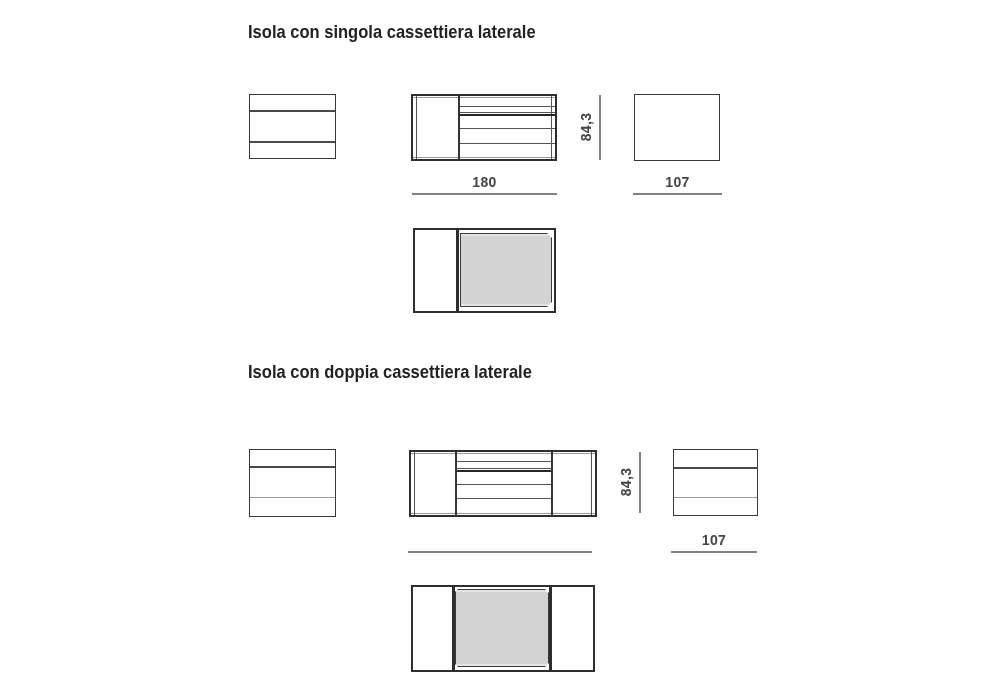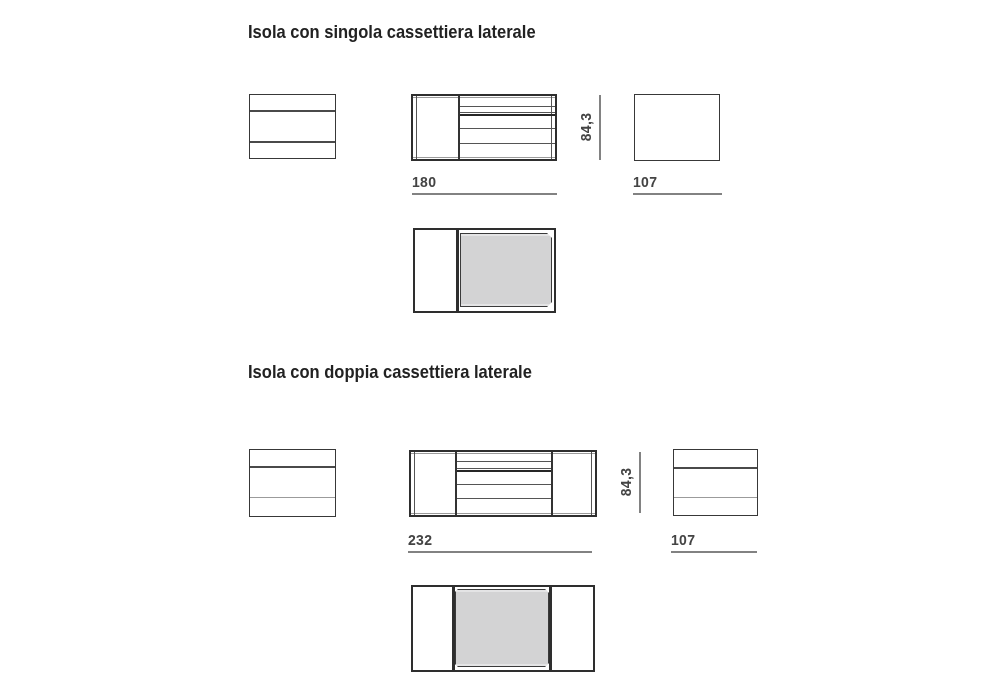--- a/index.html
+++ b/index.html
@@ -14,21 +14,21 @@
   .vl{position:absolute;top:0;bottom:0;}
   .ld{height:1.5px;background:#4a4a4a;}   
   .lm{height:1px;background:#555555;}     
   .lt{height:2px;background:#262626;}     
   .ll{height:1px;background:#9b9b9b;}     
   .vld{width:1.5px;background:#333333;}   
   .vlm{width:1px;background:#555555;}     
   .sep{position:absolute;top:0;bottom:0;width:3px;background:#2e2e2e;}
   .dimline{position:absolute;height:1.5px;background:#828282;}
   .vdimline{position:absolute;width:1.5px;background:#828282;}
-  .dimlabel{position:absolute;text-align:left;font-size:14px;font-weight:bold;
+  .dimlabel{position:absolute;text-align:center;font-size:14px;font-weight:bold;
             color:#444444;letter-spacing:0.3px;}
   .vlabel{position:absolute;width:36px;height:16px;text-align:center;font-size:14px;
           font-weight:bold;color:#444444;letter-spacing:0.3px;transform:rotate(-90deg);
           transform-origin:center center;white-space:nowrap;}
   .gray{position:absolute;box-sizing:border-box;background:#d3d3d4;border:1.5px solid #3a3a3a;
         box-shadow:inset 0 2px 0 rgba(255,255,255,0.40), inset 0 -2px 0 rgba(255,255,255,0.40);}
   .chamfer-r{clip-path:polygon(0 0, calc(100% - 5px) 0, 100% 5px, 100% calc(100% - 5px),
              calc(100% - 5px) 100%, 0 100%);}
   .chamfer-all{clip-path:polygon(3px 0, calc(100% - 4px) 0, 100% 4px, 100% calc(100% - 4px),
              calc(100% - 4px) 100%, 3px 100%, 0 calc(100% - 3px), 0 3px);}
@@ -100,21 +100,20 @@
   </div>
 
   <div class="vdimline" style="left:639px;top:452px;height:61px;"></div>
   <div class="vlabel" style="left:608px;top:474px;">84,3</div>
 
   <div class="rect b15" style="left:673px;top:449px;width:85px;height:67px;">
     <div class="hl ld" style="top:17px;"></div>
     <div class="hl ll" style="top:47px;"></div>
   </div>
 
-  <div class="dimlabel" style="left:408px;top:532px;width:184px;">232</div>
   <div class="dimline" style="left:408px;top:551px;width:184px;"></div>
   <div class="dimlabel" style="left:671px;top:532px;width:86px;">107</div>
   <div class="dimline" style="left:671px;top:551px;width:86px;"></div>
 
   <div class="rect b2" style="left:411px;top:585px;width:184px;height:87px;">
     <div class="sep" style="left:39px;"></div>
     <div class="sep" style="left:136px;"></div>
     <div class="gray chamfer-all" style="left:42px;top:2px;width:94px;height:78px;"></div>
   </div>
 

